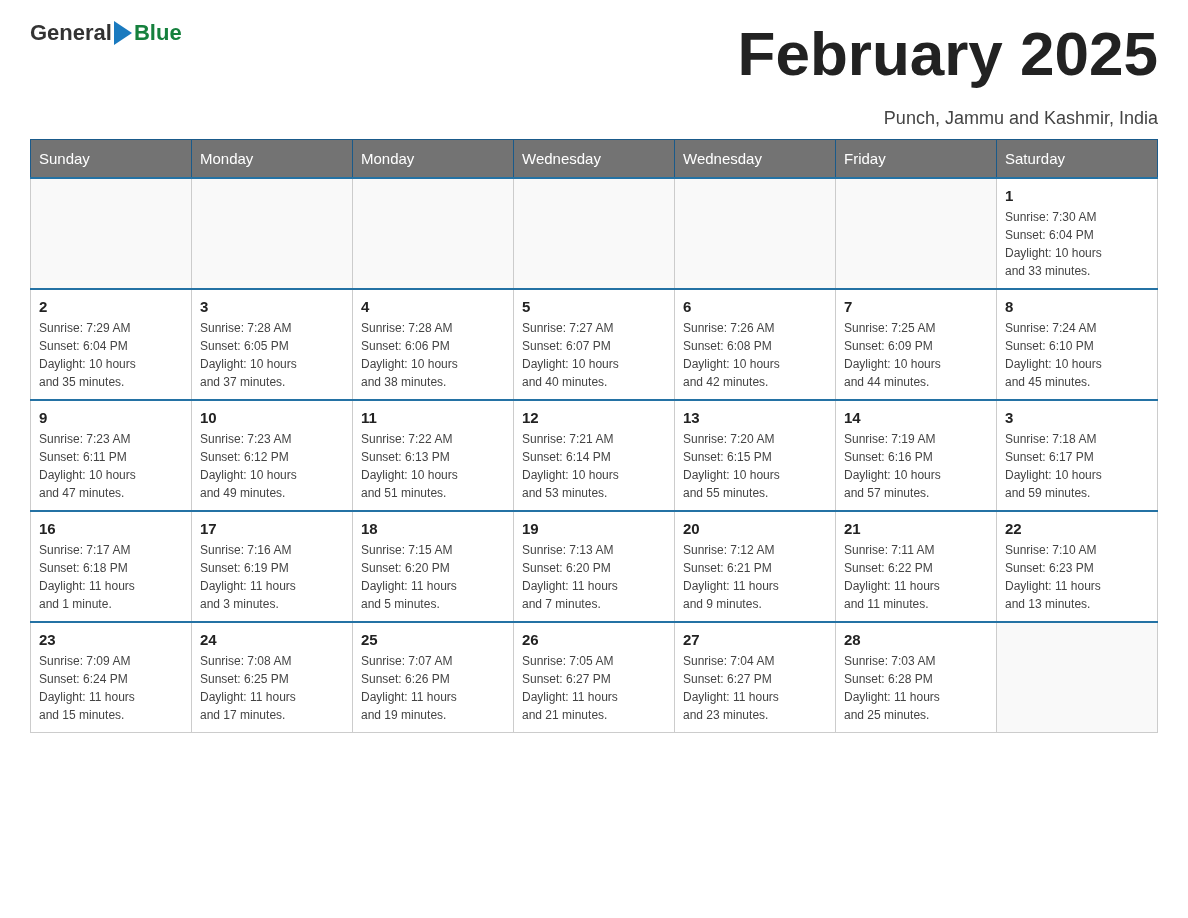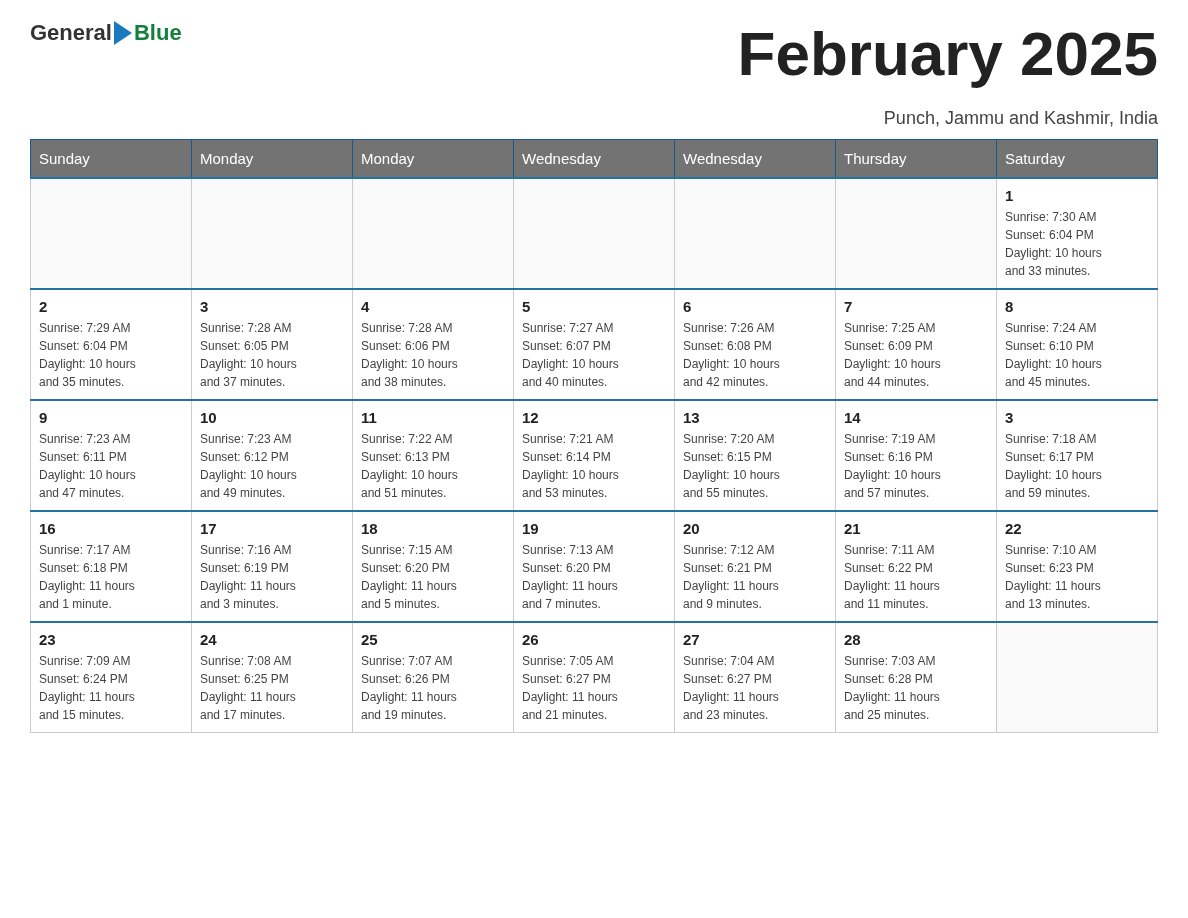--- a/index.html
+++ b/index.html
@@ -119,21 +119,21 @@
 </div>
 
 <table class="calendar">
   <thead>
     <tr>
       <th>Sunday</th>
       <th>Monday</th>
       <th>Monday</th>
       <th>Wednesday</th>
       <th>Wednesday</th>
-      <th>Thursday</th>
+      <th>Friday</th>
       <th>Saturday</th>
     </tr>
   </thead>
   <tbody id="calendar-body">
   <tr class="week-row">
         <td class="empty"></td>
         <td class="empty"></td>
         <td class="empty"></td>
         <td class="empty"></td>
         <td class="empty"></td>

